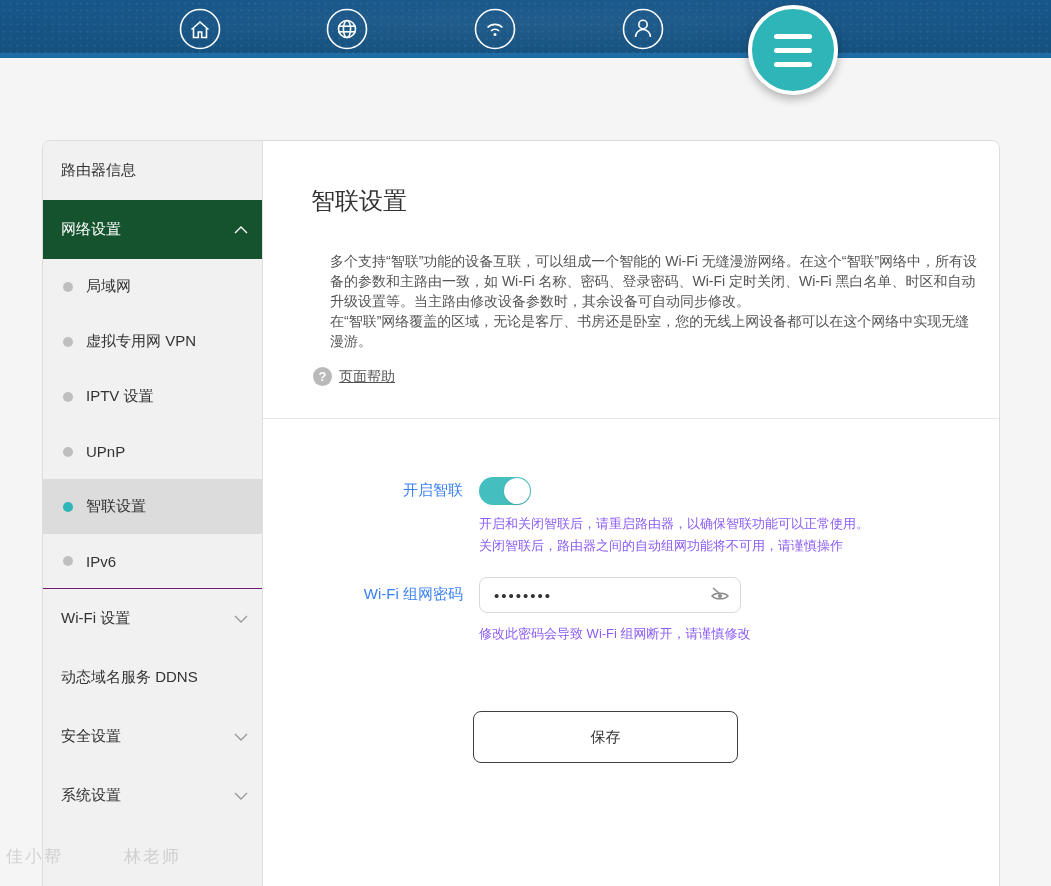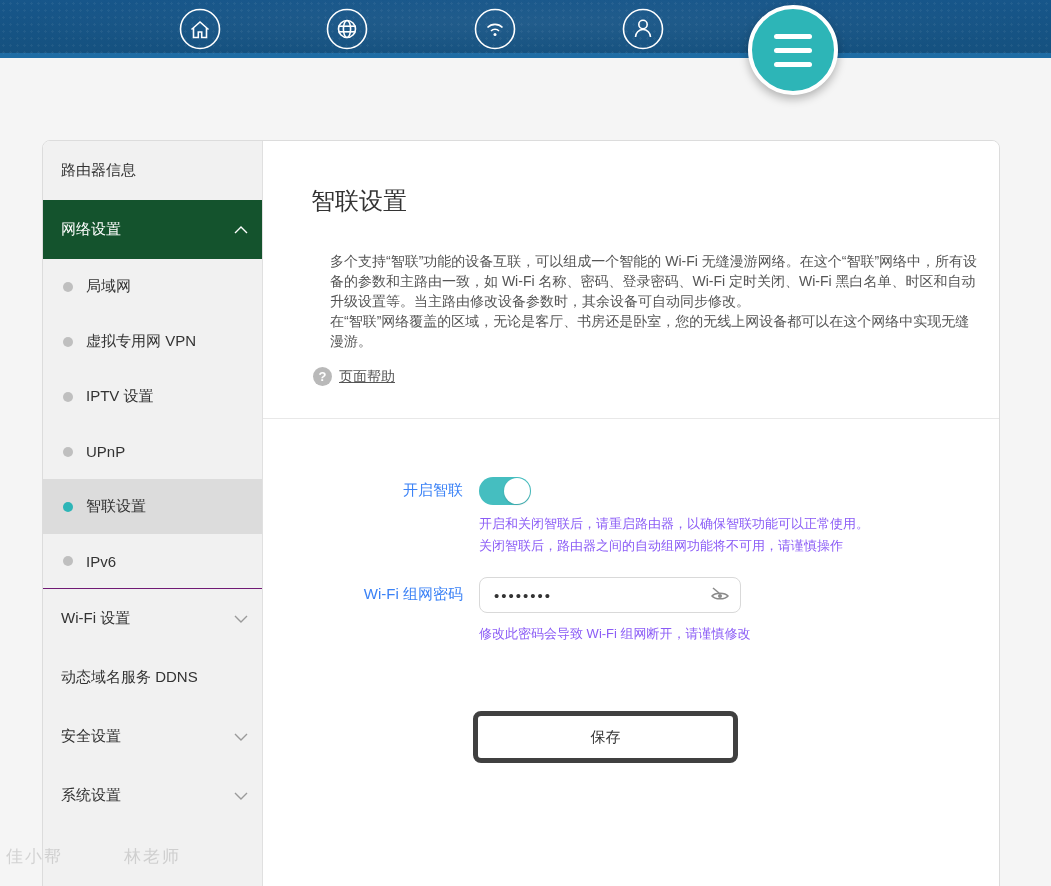--- a/index.html
+++ b/index.html
@@ -82,21 +82,21 @@
   .hint { position:absolute; left:216px; font-size:13px; line-height:22px; color:#8b5cf6; }
   .pw-wrap { position:absolute; left:216px; top:436px; width:262px; height:36px; }
   .pw-input {
     width:100%; height:100%; border:1px solid #d9d9d9; border-radius:8px;
     padding:0 40px 0 14px; font-size:15px; letter-spacing:2px; color:#333;
     font-family:inherit; background:#fff; outline:none;
   }
   .eye { position:absolute; right:10px; top:8px; width:22px; height:20px; cursor:pointer; }
   .save-btn {
     position:absolute; left:210px; top:570px; width:265px; height:52px;
-    background:#fff; border:5px solid #404040; border-radius:8px;
+    background:#fff; border:1px solid #404040; border-radius:8px;
     font-size:15px; color:#333; cursor:pointer; font-family:inherit;
   }
   
   .wm {
     position:absolute; top:845px; font-size:17px; letter-spacing:2px;
     color:rgba(140,140,140,0.33); filter:blur(0.5px); z-index:40; pointer-events:none;
   }
   .wm.l { left:6px; } .wm.r { left:124px; }
   svg.chev-svg { width:14px; height:8px; }
 </style>

